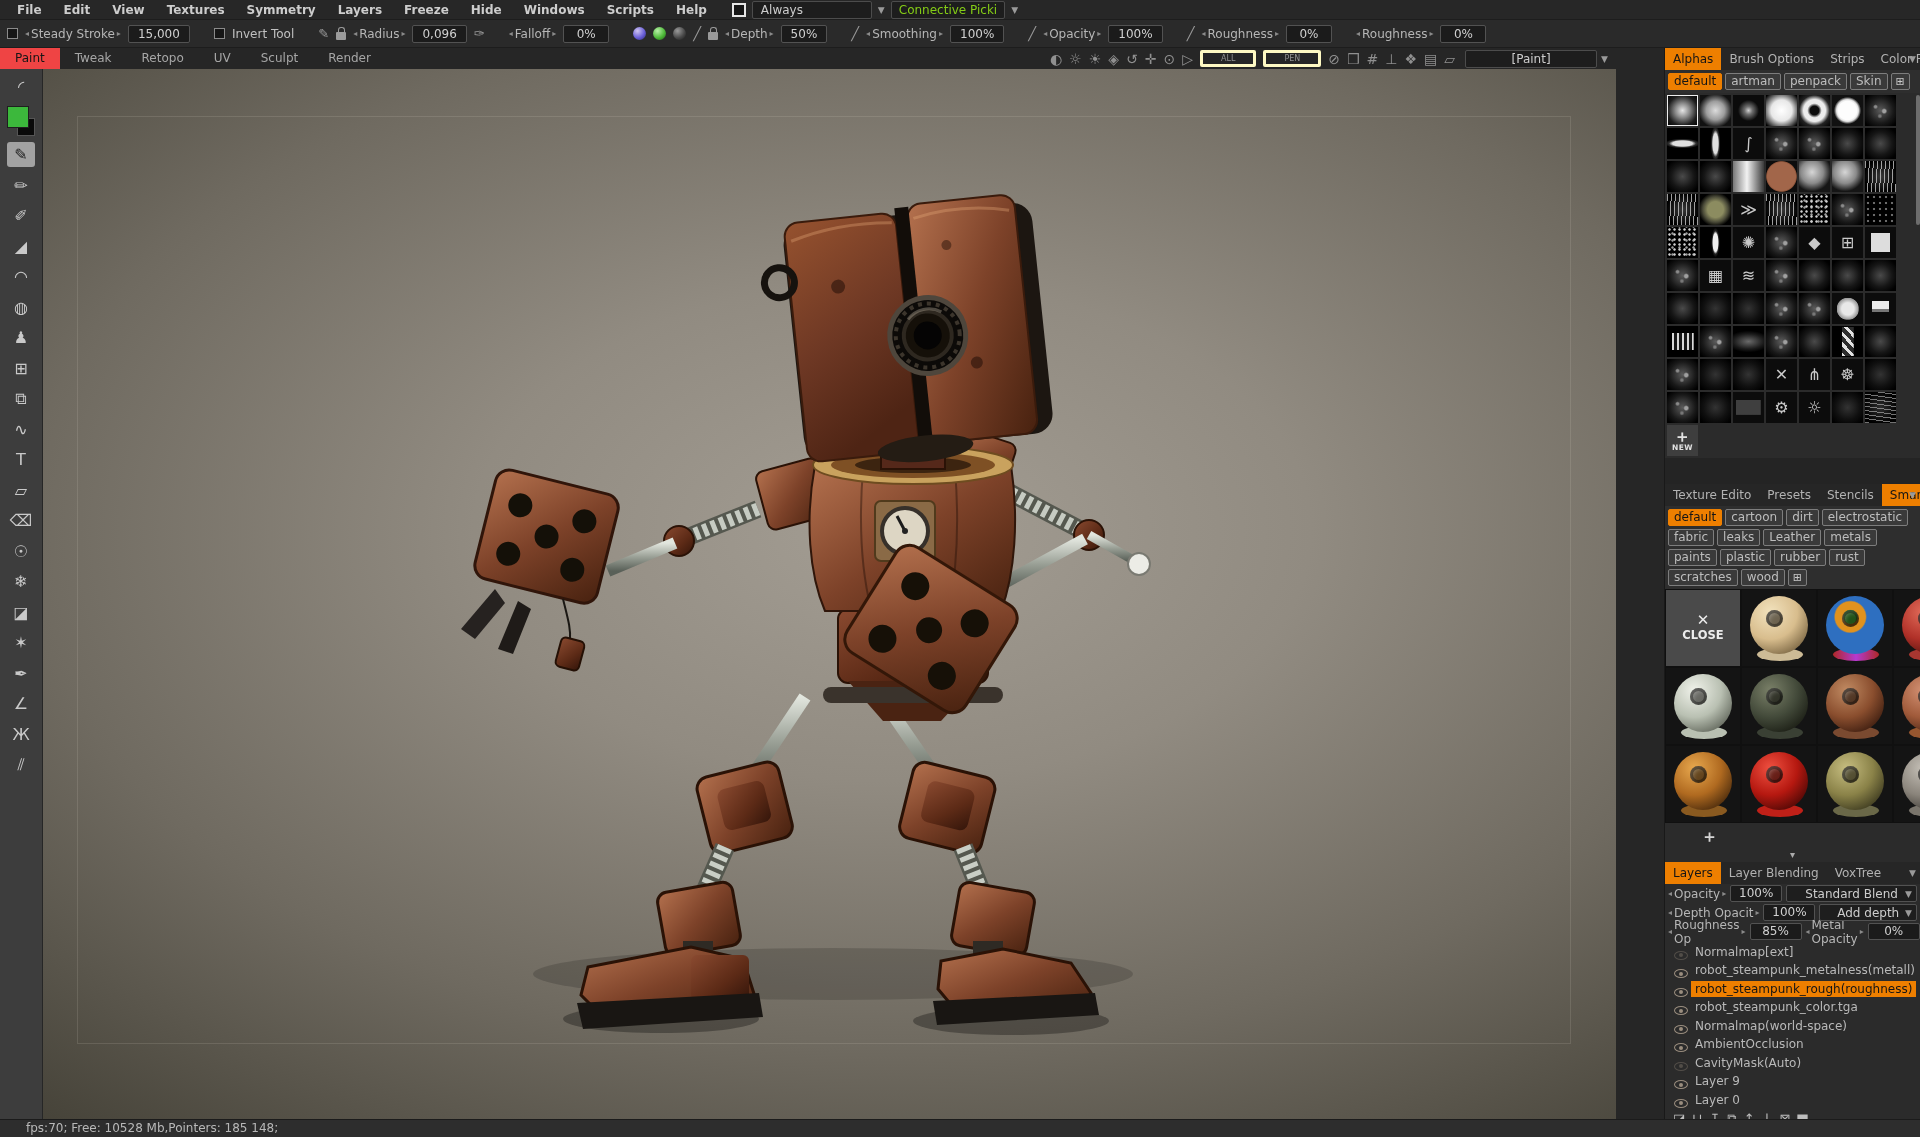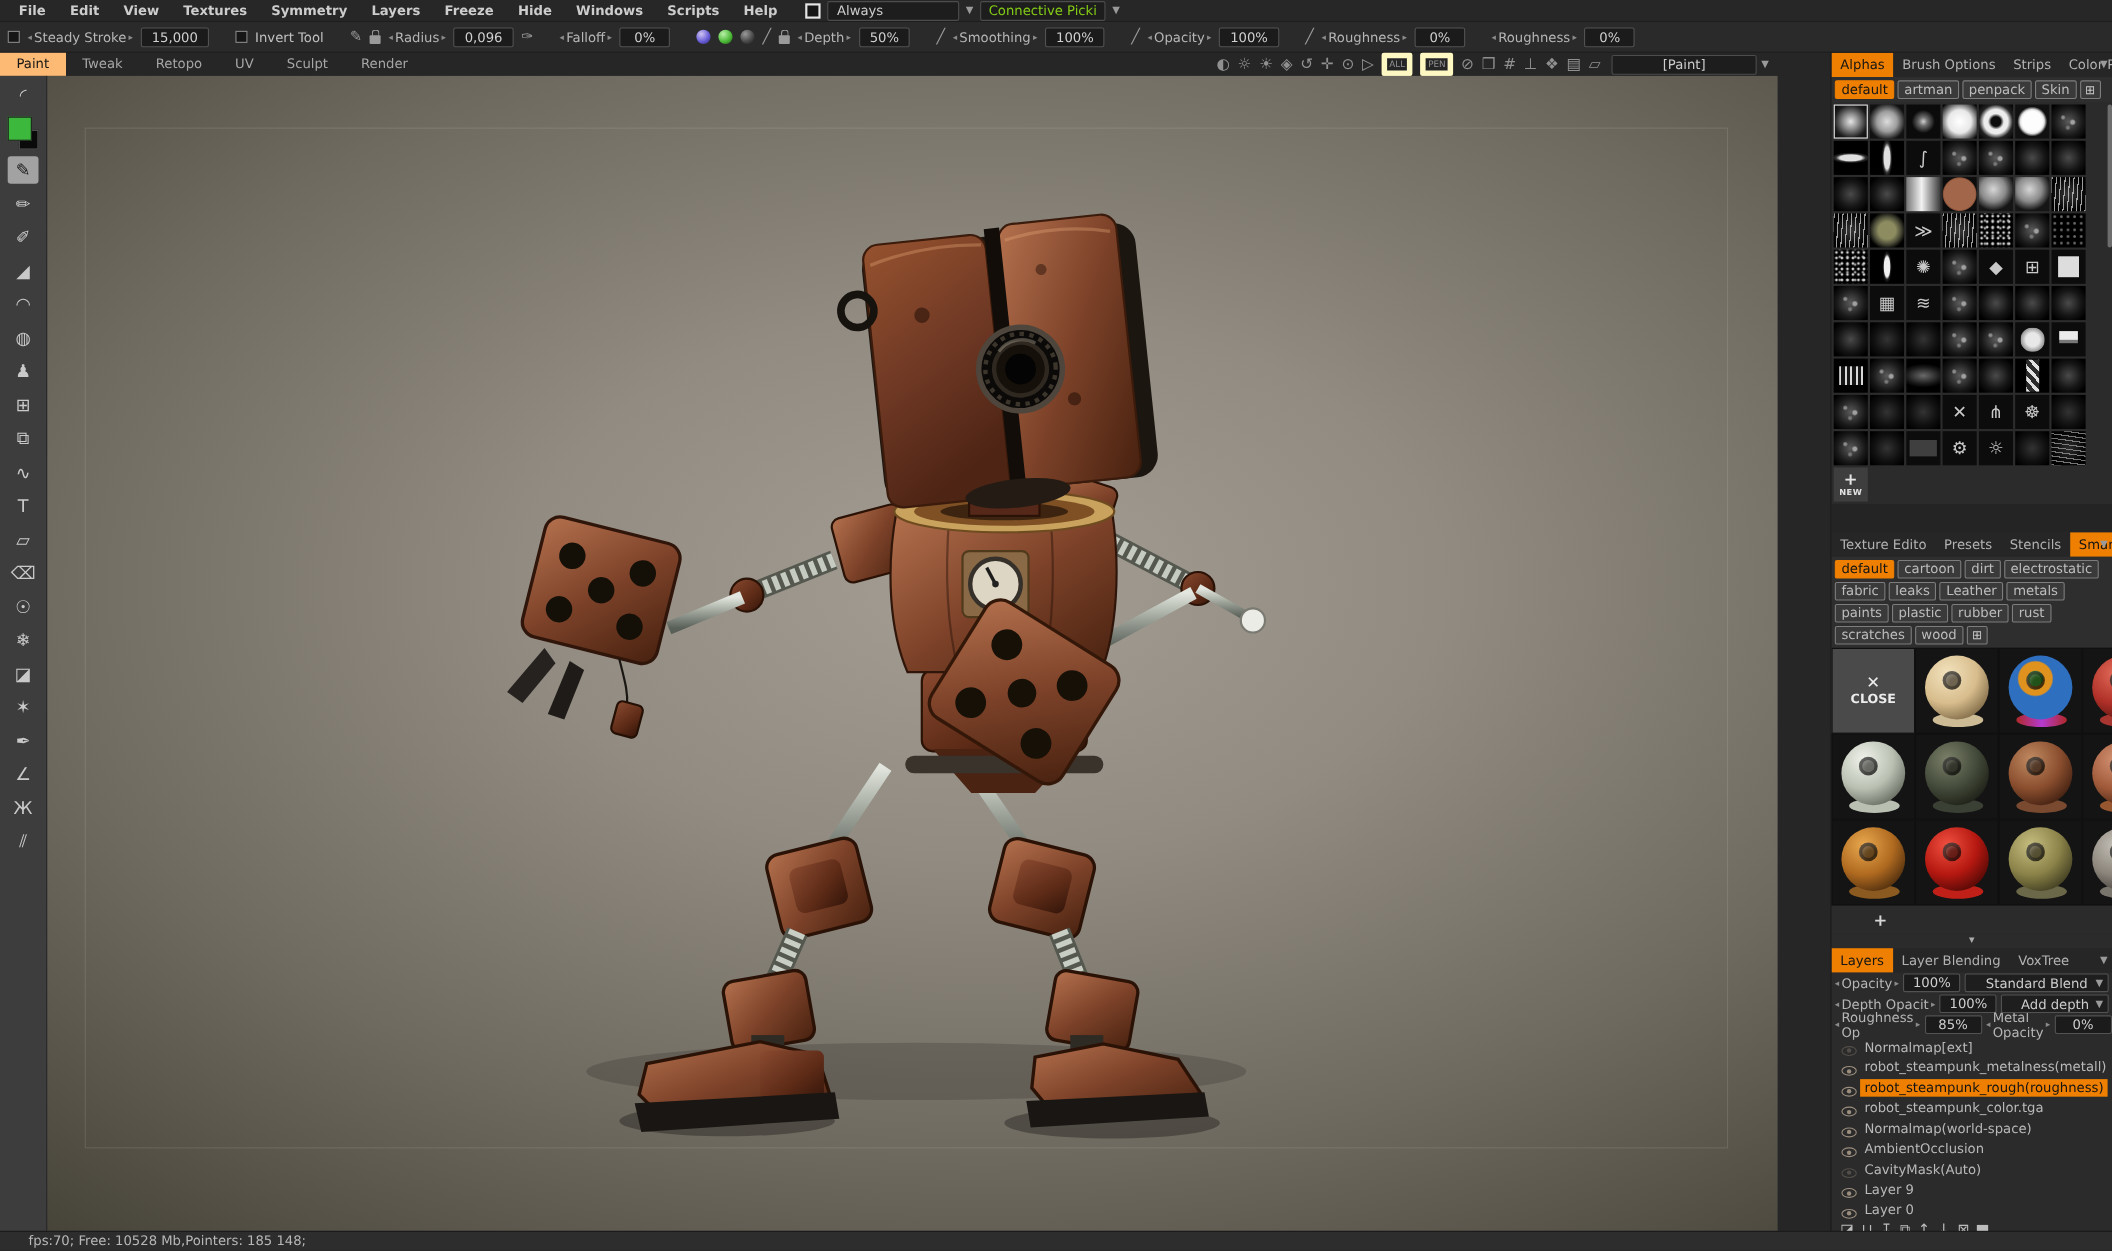--- a/index.html
+++ b/index.html
@@ -24,24 +24,24 @@
   .micon{color:#9b9b9b;font-size:13px}
   .ball{width:13px;height:13px;border-radius:50%;flex:none}
   .ball.b1{background:radial-gradient(circle at 35% 30%,#cfc4f0,#6a5fd8 55%,#2a2470)}
   .ball.b2{background:radial-gradient(circle at 35% 30%,#b8f0a8,#4fba3a 55%,#1d5c12)}
   .ball.b3{background:radial-gradient(circle at 35% 30%,#9a9a9a,#4a4a4a 55%,#161616)}
   .lock{position:relative;width:10px;height:8px;background:#9a9a9a;border-radius:1px;margin-top:5px;flex:none}
   .lock::before{content:"";position:absolute;top:-5px;left:1.5px;width:5px;height:5px;border:1.5px solid #9a9a9a;border-bottom:none;border-radius:3px 3px 0 0}
 
   #row3{height:21px;display:flex;align-items:center;background:#262626;padding-right:306px}
   .ws-tab{padding:0 15px;line-height:21px;color:#a6a6a6}
-  .ws-tab.active{background:#fdba74;color:#161616}
+  .ws-tab.active{background:#ef4444;color:#161616}
   #view-icons{margin-left:auto;display:flex;align-items:center;gap:7px;color:#909090;font-size:14px}
   .vicon{line-height:20px}
-  .vbadge{font-size:8px;border:5px solid #fef9c3;border-radius:2px;padding:0 2px;line-height:11px;letter-spacing:0}
+  .vbadge{font-size:8px;border:3px solid #fef9c3;border-radius:2px;padding:0 18px;line-height:11px;letter-spacing:0}
   #camera-box{width:132px;margin:0 4px 0 10px;background:#1d1d1d;border:1px solid #4c4c4c;border-radius:2px;text-align:center;color:#cdcdcd;line-height:16px}
 
   
   #lefttoolbar{position:absolute;left:0;top:69px;bottom:18px;width:43px;background:#3d3d3d;border-right:1px solid #262626;display:flex;flex-direction:column;align-items:center;padding-top:5px;gap:5.5px;overflow:hidden}
   .tool{width:28px;height:25px;display:flex;align-items:center;justify-content:center;color:#c9c9c9;font-size:16px;flex:none}
   .tool.selected{background:#a2a2a2;color:#1c1c1c;border-radius:3px}
   .swatch{width:30px;height:32px;position:relative;flex:none}
   .swatch .bgc{position:absolute;right:1px;bottom:1px;width:18px;height:18px;background:#0a0a0a;border:1px solid #555}
   .swatch .fgc{position:absolute;left:1px;top:1px;width:22px;height:22px;border:1px solid #1f1f1f}
 

